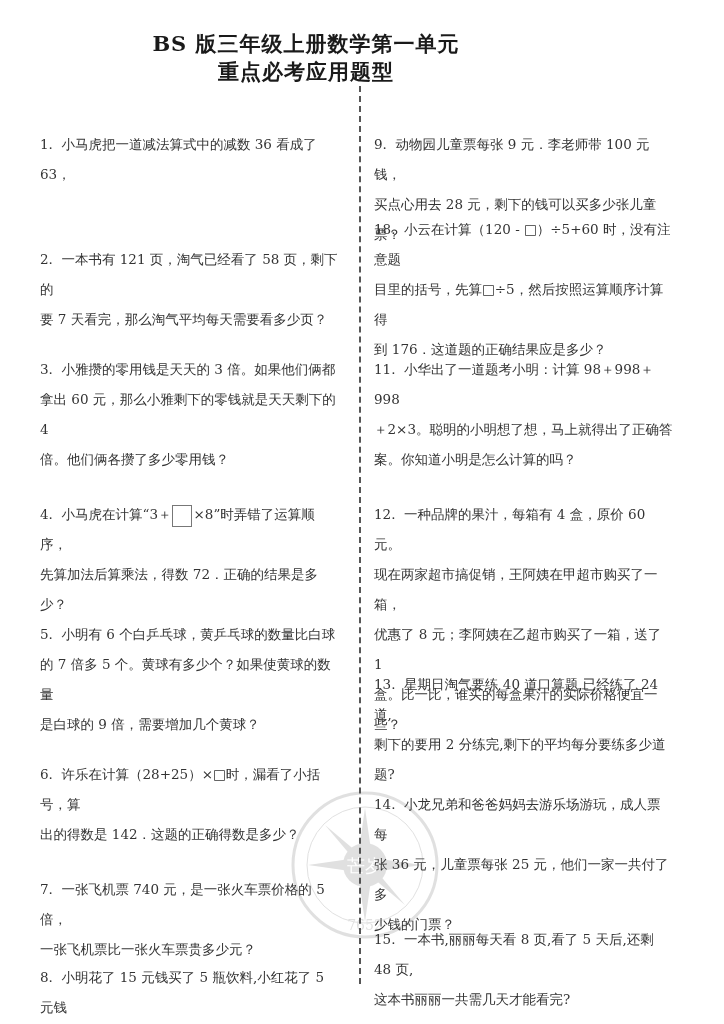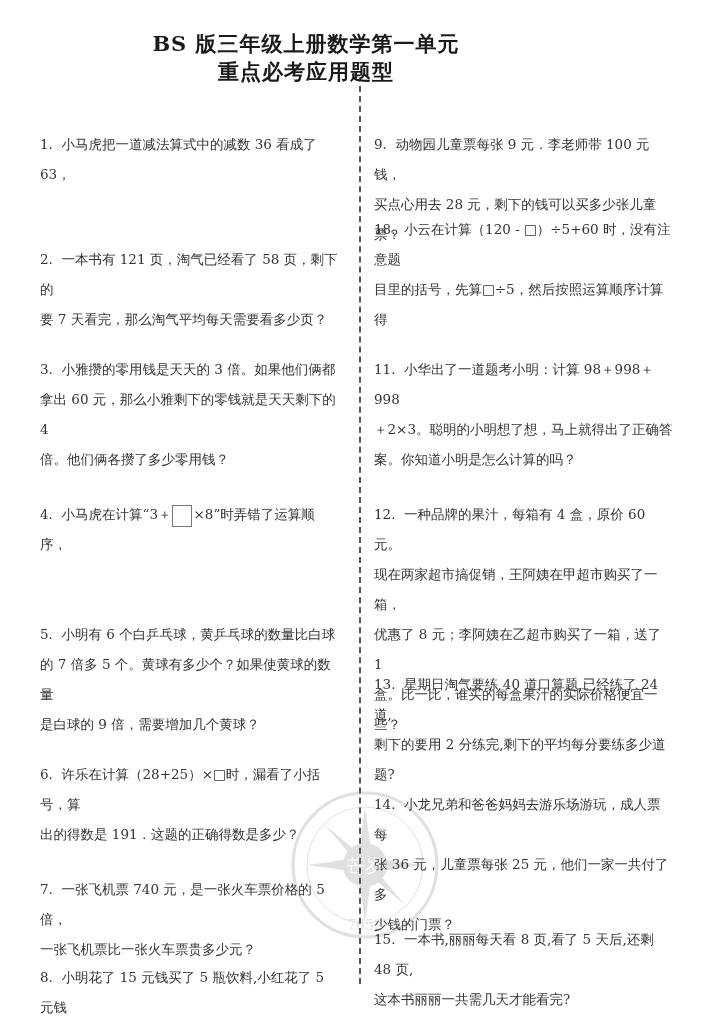--- a/index.html
+++ b/index.html
@@ -52,48 +52,50 @@
     <div><span>2.</span>&nbsp; <span>一本书有 121 页，淘气已经看了 58 页，剩下的</span></div>
     <div>要 7 天看完，那么淘气平均每天需要看多少页？</div>
   </div>
   <div class="q" style="top:310px">
     <div><span>3.</span>&nbsp; <span>小雅攒的零用钱是天天的 3 倍。如果他们俩都</span></div>
     <div>拿出 60 元，那么小雅剩下的零钱就是天天剩下的 4</div>
     <div>倍。他们俩各攒了多少零用钱？</div>
   </div>
   <div class="q" style="top:455px">
     <div><span>4.</span>&nbsp; <span>小马虎在计算“3＋</span><span class="blank-box"></span><span>×8”时弄错了运算顺序，</span></div>
+    <div>先算加法后算乘法，得数 72．正确的结果是多少？</div>
   </div>
   <div class="q" style="top:575px">
     <div><span>5.</span>&nbsp; <span>小明有 6 个白乒乓球，黄乒乓球的数量比白球</span></div>
     <div>的 7 倍多 5 个。黄球有多少个？如果使黄球的数量</div>
     <div>是白球的 9 倍，需要增加几个黄球？</div>
   </div>
   <div class="q" style="top:715px">
     <div><span>6.</span>&nbsp; <span>许乐在计算（28+25）×□时，漏看了小括号，算</span></div>
-    <div>出的得数是 191．这题的正确得数是多少？</div>
+    <div>出的得数是 142．这题的正确得数是多少？</div>
   </div>
   <div class="q" style="top:830px">
     <div><span>7.</span>&nbsp; <span>一张飞机票 740 元，是一张火车票价格的 5 倍，</span></div>
     <div>一张飞机票比一张火车票贵多少元？</div>
   </div>
   <div class="q" style="top:918px">
     <div><span>8.</span>&nbsp; <span>小明花了 15 元钱买了 5 瓶饮料,小红花了 5 元钱</span></div>
     <div>买了 3 瓶饮料,谁买的饮料便宜？</div>
   </div>
 </div>
 
 <div class="col col-right">
   <div class="q" style="top:85px">
     <div><span>9.</span>&nbsp; <span>动物园儿童票每张 9 元．李老师带 100 元钱，</span></div>
     <div>买点心用去 28 元，剩下的钱可以买多少张儿童票？</div>
   </div>
   <div class="q" style="top:170px">
     <div><span>18.</span>&nbsp; <span>小云在计算（120 - □）÷5+60 时，没有注意题</span></div>
     <div>目里的括号，先算□÷5，然后按照运算顺序计算得</div>
+    <div>到 176．这道题的正确结果应是多少？</div>
   </div>
   <div class="q" style="top:310px">
     <div><span>11.</span>&nbsp; <span>小华出了一道题考小明：计算 98＋998＋998</span></div>
     <div>＋2×3。聪明的小明想了想，马上就得出了正确答</div>
     <div>案。你知道小明是怎么计算的吗？</div>
   </div>
   <div class="q" style="top:455px">
     <div><span>12.</span>&nbsp; <span>一种品牌的果汁，每箱有 4 盒，原价 60 元。</span></div>
     <div>现在两家超市搞促销，王阿姨在甲超市购买了一箱，</div>
     <div>优惠了 8 元；李阿姨在乙超市购买了一箱，送了 1</div>

